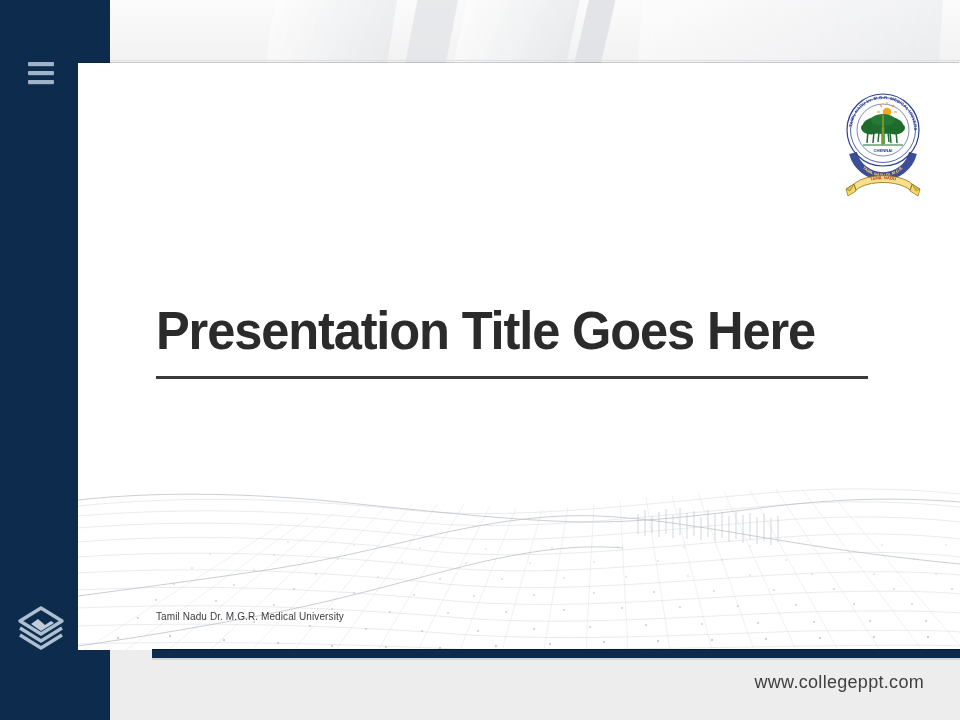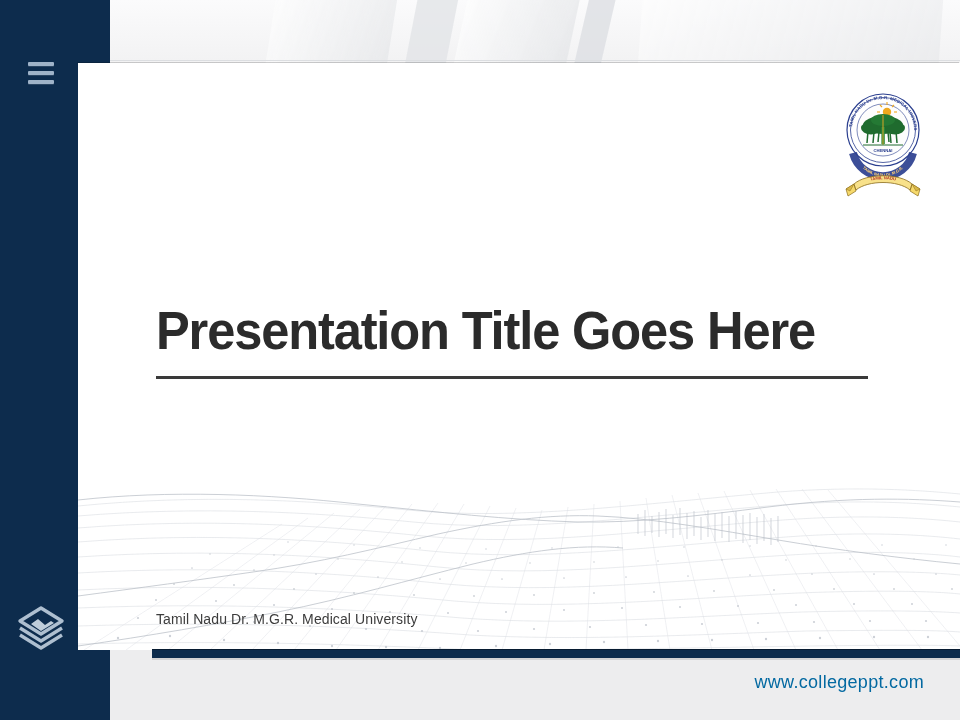--- a/index.html
+++ b/index.html
@@ -89,38 +89,38 @@
   #byline {
     position:absolute; left:78px; top:340px;
     font-size:17.5px; font-weight:bold; white-space:nowrap;
     color:#3b3b3b;
   }
   #byline .lbl { color:#12304f; }
   #byline .gap { display:inline-block; width:42px; }
 
   #slide-footer {
     position:absolute; left:78px; top:548px;
-    font-size:14px; color:#3c3c3c; letter-spacing:.1px;
+    font-size:10px; color:#3c3c3c; letter-spacing:.1px;
   }
 
   
   #bottombar {
     position:absolute; left:152px; top:649px; width:808px; height:9px;
     background:#0d2c4d; z-index:8;
     border-top:1px solid #071b31;
   }
   #bottombar-shadow {
     position:absolute; left:152px; top:658px; width:808px; height:2px;
     background:rgba(0,0,0,.10); z-index:8;
   }
 
   
   #url {
     position:absolute; right:36px; top:672px;
-    font-size:18px; color:#0369a1; letter-spacing:.3px; z-index:9;text-align:right;
+    font-size:18px; color:#404040; letter-spacing:.3px; z-index:9;text-align:right;
   }
 </style>
 </head>
 <body>
 
 <div id="app">
 
   <div id="topband">
     <div class="rib r1"></div>
     <div class="rib r2"></div>

